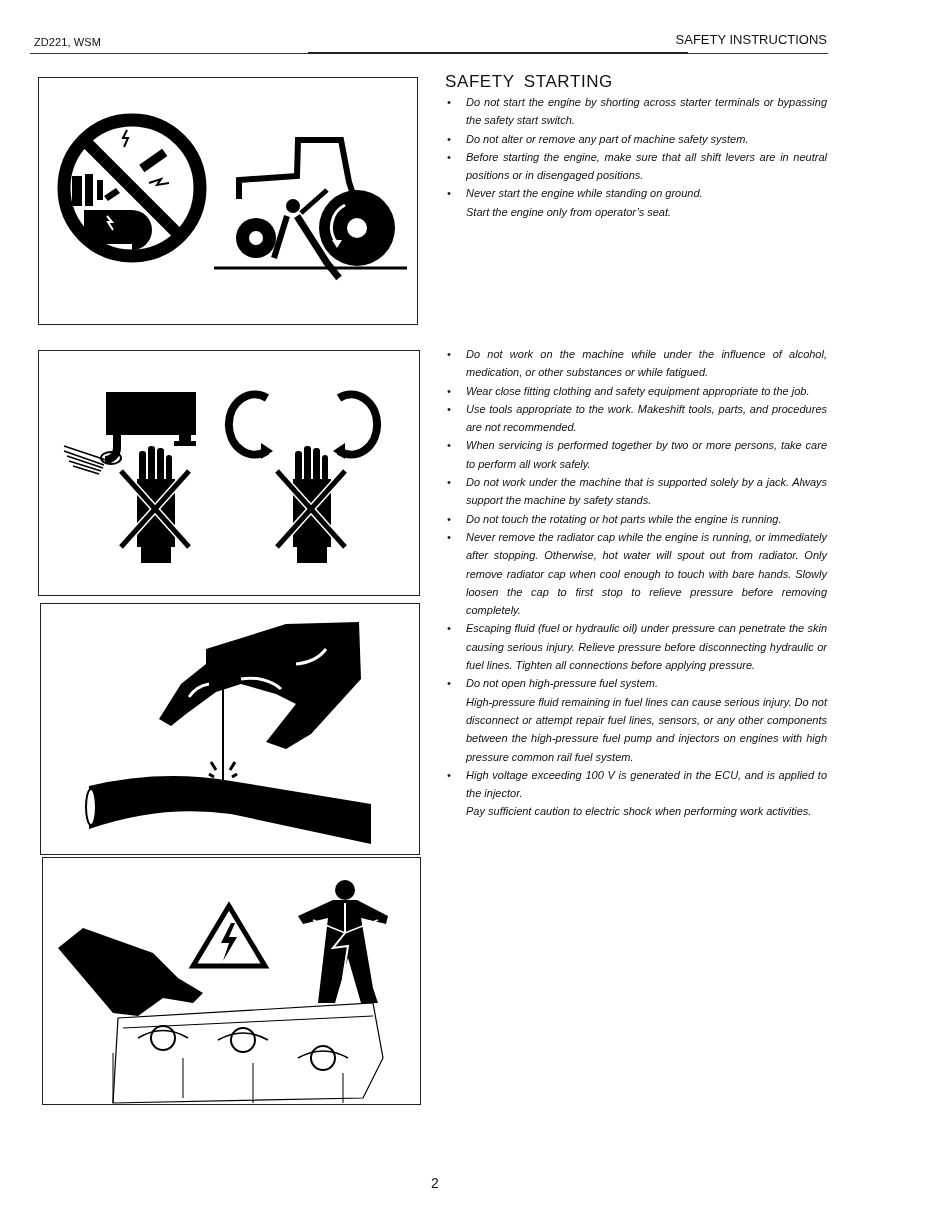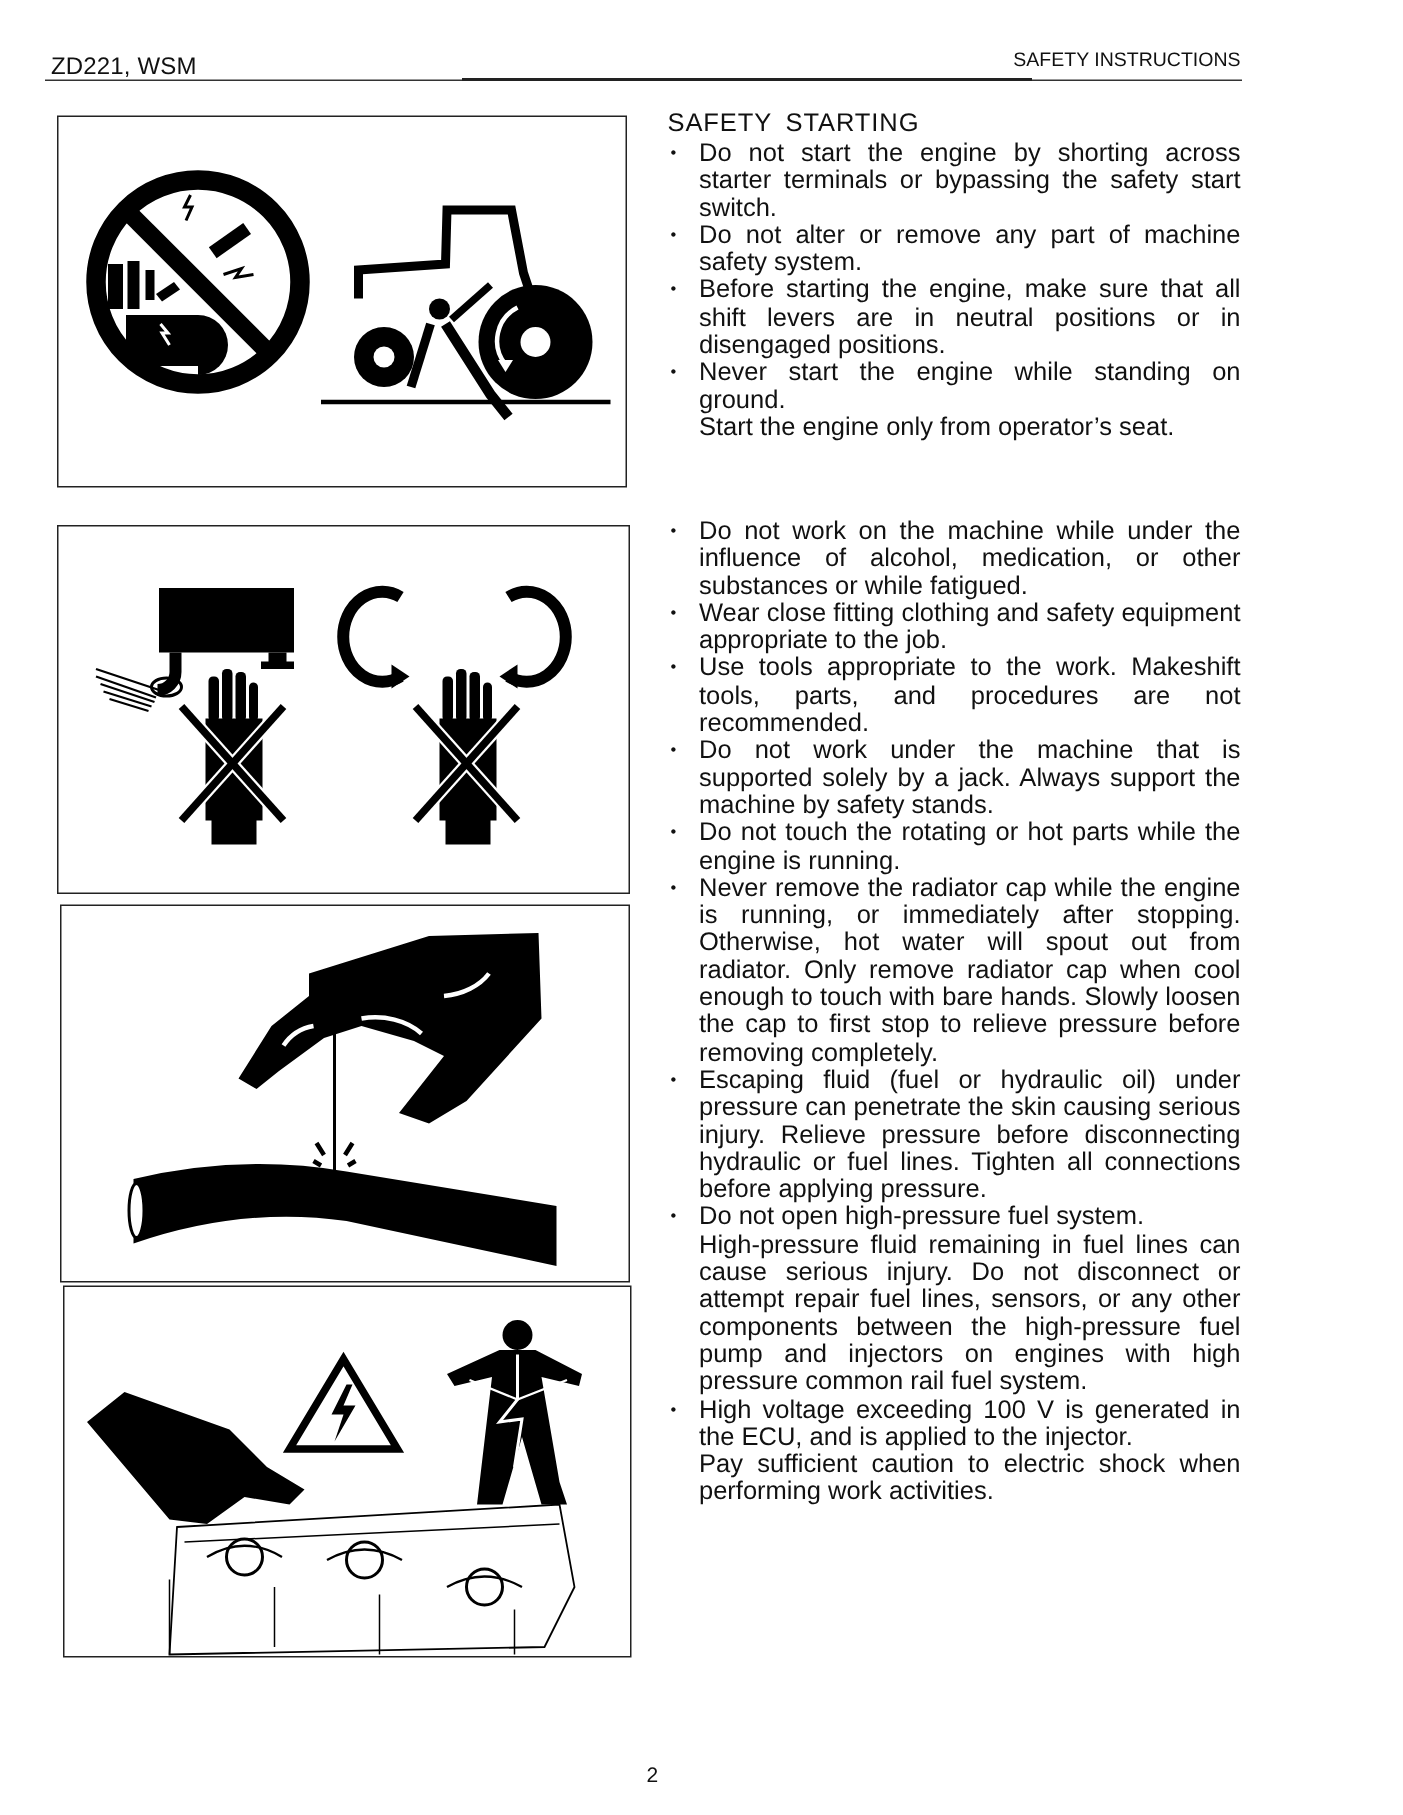--- a/index.html
+++ b/index.html
@@ -1,39 +1,39 @@
 <!DOCTYPE html>
 <html><head>
 <meta charset="utf-8">
 <style>
   html, body { margin: 0; padding: 0; background: #ffffff; }
   body {
     width: 935px; height: 1210px; position: relative; overflow: hidden;
     font-family: "Liberation Sans", sans-serif; color: #111;
   }
-  .hdr-left { position: absolute; left: 34px; top: 36px; font-size: 16px; letter-spacing: 0.1px; }
+  .hdr-left { position: absolute; left: 34px; top: 36px; font-size: 11px; letter-spacing: 0.1px; }
   .hdr-right { position: absolute; right: 108px; top: 32px; font-size: 13px; }
   .hdr-rule { position: absolute; left: 30px; top: 53px; width: 798px; height: 1px; background: #333; }
   .hdr-rule-thick { position: absolute; left: 308px; top: 52px; width: 380px; height: 2px; background: #222; }
 
   .figbox { position: absolute; border: 1px solid #222; background: #fff; }
   .figbox svg { display: block; width: 100%; height: 100%; }
   #fig1 { left: 38px; top: 77px; width: 378px; height: 246px; }
   #fig2 { left: 38px; top: 350px; width: 380px; height: 244px; }
   #fig3 { left: 40px; top: 603px; width: 378px; height: 250px; }
   #fig4 { left: 42px; top: 857px; width: 377px; height: 246px; }
 
   .section { position: absolute; left: 445px; width: 382px; }
   #sec-start { top: 72px; }
   #sec-work { top: 345px; }
   .sec-title { font-weight: normal; font-size: 17px; letter-spacing: 0.6px; margin: 0 0 1px 0; word-spacing: 4px; }
   ul.bullets { list-style: none; margin: 0; padding: 0; }
   ul.bullets li {
-    position: relative; padding-left: 21px; font-size: 17px; line-height: 18.3px;
-    text-align: justify; text-align-last: left;
+    position: relative; padding-left: 21px; font-size: 11px; line-height: 18.3px;
+    text-align: justify; text-align-last: left; font-style: italic;
   }
   ul.bullets li::before {
     content: "\2022"; position: absolute; left: 2px; top: 0; font-size: 11px;
   }
   ul.bullets li .para { display: block; }
   .page-num { position: absolute; left: 431px; top: 1175px; font-size: 14px; }
 </style>
 </head>
 <body>
 
@@ -191,20 +191,23 @@
     <li>
         <span class="para">Do not work on the machine while under the influence of alcohol, medication, or other substances or while fatigued.</span>
       </li>
     <li>
         <span class="para">Wear close fitting clothing and safety equipment appropriate to the job.</span>
       </li>
     <li>
         <span class="para">Use tools appropriate to the work. Makeshift tools, parts, and procedures are not recommended.</span>
       </li>
     <li>
+        <span class="para">When servicing is performed together by two or more persons, take care to perform all work safely.</span>
+      </li>
+    <li>
         <span class="para">Do not work under the machine that is supported solely by a jack. Always support the machine by safety stands.</span>
       </li>
     <li>
         <span class="para">Do not touch the rotating or hot parts while the engine is running.</span>
       </li>
     <li>
         <span class="para">Never remove the radiator cap while the engine is running, or immediately after stopping. Otherwise, hot water will spout out from radiator. Only remove radiator cap when cool enough to touch with bare hands. Slowly loosen the cap to first stop to relieve pressure before removing completely.</span>
       </li>
     <li>
         <span class="para">Escaping fluid (fuel or hydraulic oil) under pressure can penetrate the skin causing serious injury. Relieve pressure before disconnecting hydraulic or fuel lines. Tighten all connections before applying pressure.</span>

